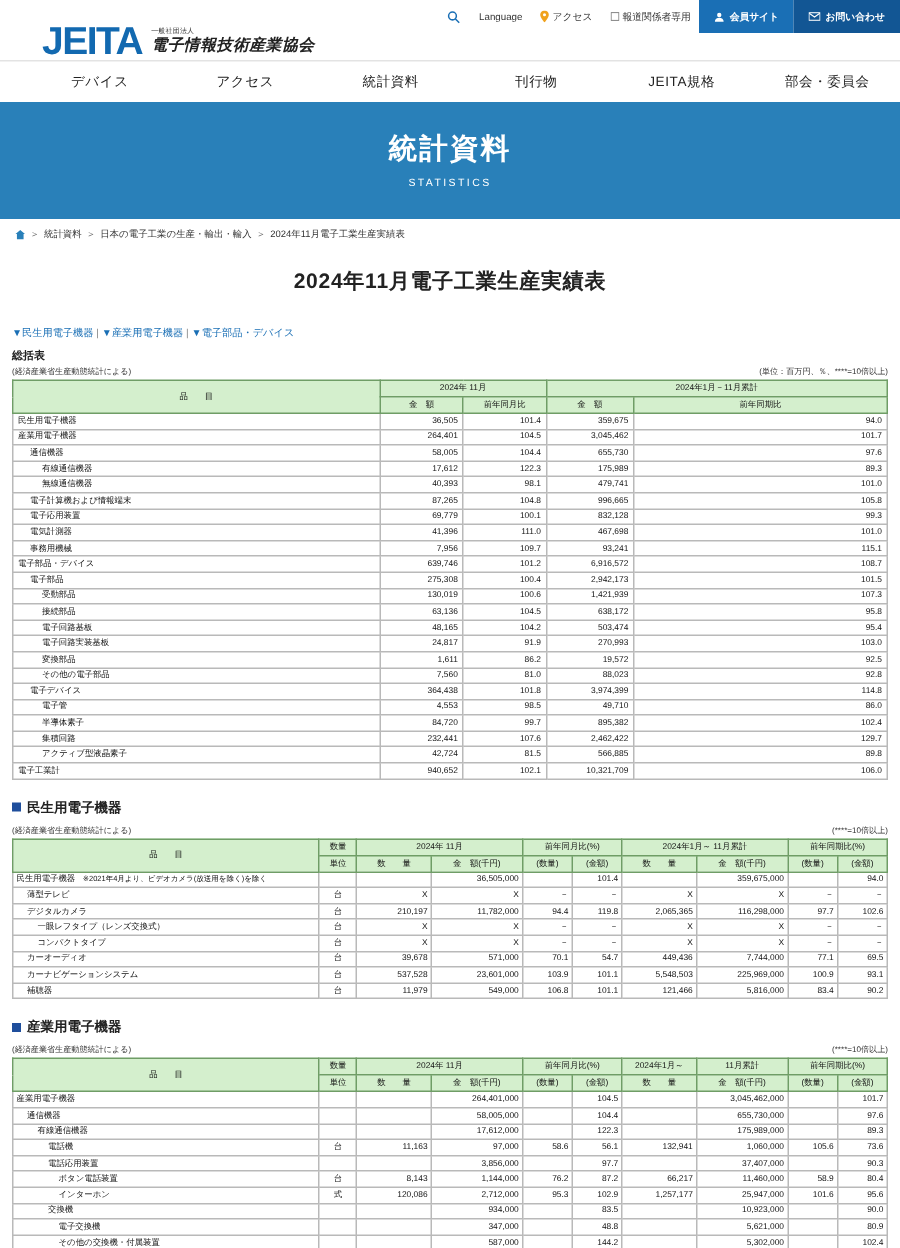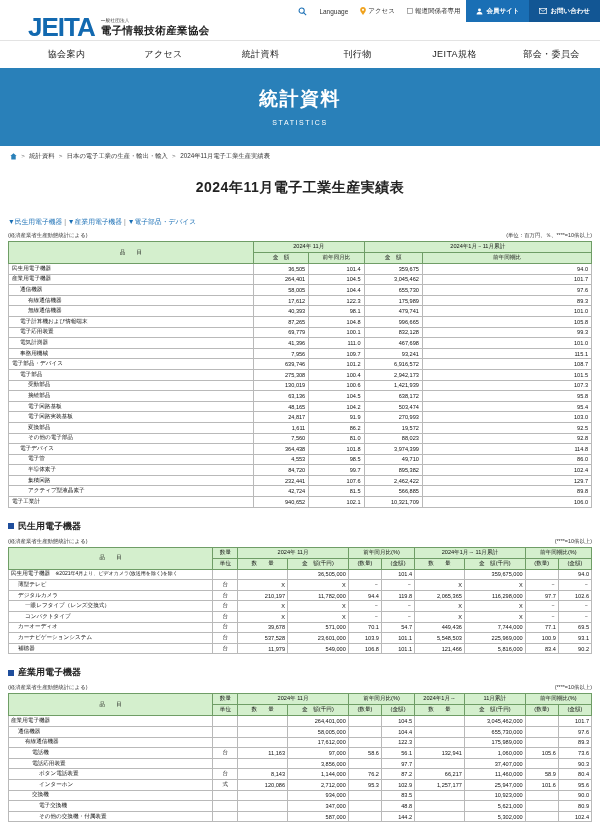--- a/index.html
+++ b/index.html
@@ -30,21 +30,21 @@
   
   .brandrow { display:flex; align-items:flex-end; height:40px; padding:0 0 0 28px; margin-top:-22px; }
   .logo-wrap { display:flex; align-items:center; gap:6px; }
   .logo-text {
     font-family:"Liberation Sans",sans-serif;
     font-size:26px; font-weight:bold; letter-spacing:-1px;
     color:#1269b0; line-height:1;
   }
   .brand-sub { line-height:1.15; }
   .brand-sub .small { font-size:4.6px; color:#333; letter-spacing:.2px; }
-  .brand-sub .big  { font-size:10.5px; font-weight:bold; color:#222; letter-spacing:.4px; }
+  .brand-sub .big  { font-size:10.5px; font-weight:bold; color:#222; letter-spacing:.4px;font-style:italic; }
 
   nav.mainnav {
     display:flex; height:28px; align-items:center;
     border-top:1px solid #e3e3e3;
     padding-left:18px;
   }
   nav.mainnav .nav-item {
     flex:1; text-align:center; font-size:9px; color:#222; letter-spacing:.4px;
   }
 
@@ -172,21 +172,21 @@
   <div class="logo-wrap">
     <div class="logo-text">JEITA</div>
     <div class="brand-sub">
       <div class="small">一般社団法人</div>
       <div class="big">電子情報技術産業協会</div>
     </div>
   </div>
 </div>
 
 <nav class="mainnav">
-  <div class="nav-item">協会案内</div>
+  <div class="nav-item">デバイス</div>
   <div class="nav-item">アクセス</div>
   <div class="nav-item">統計資料</div>
   <div class="nav-item">刊行物</div>
   <div class="nav-item">JEITA規格</div>
   <div class="nav-item">部会・委員会</div>
 </nav>
 
 <div class="hero">
   <h1>統計資料</h1>
   <div class="en">STATISTICS</div>
@@ -211,20 +211,21 @@
 <div class="content">
 
   <div class="anchors">
     <span class="a">▼民生用電子機器</span>
     <span class="bar">|</span>
     <span class="a">▼産業用電子機器</span>
     <span class="bar">|</span>
     <span class="a">▼電子部品・デバイス</span>
   </div>
 
+  <div class="secttl">総括表</div>
   <div class="capline">
     <span>(経済産業省生産動態統計による)</span>
     <span>(単位：百万円、％、****=10倍以上)</span>
   </div>
 
   <table class="sum">
     <colgroup>
       <col style="width:42%">
         <col style="width:9.5%">
         <col style="width:9.5%">

